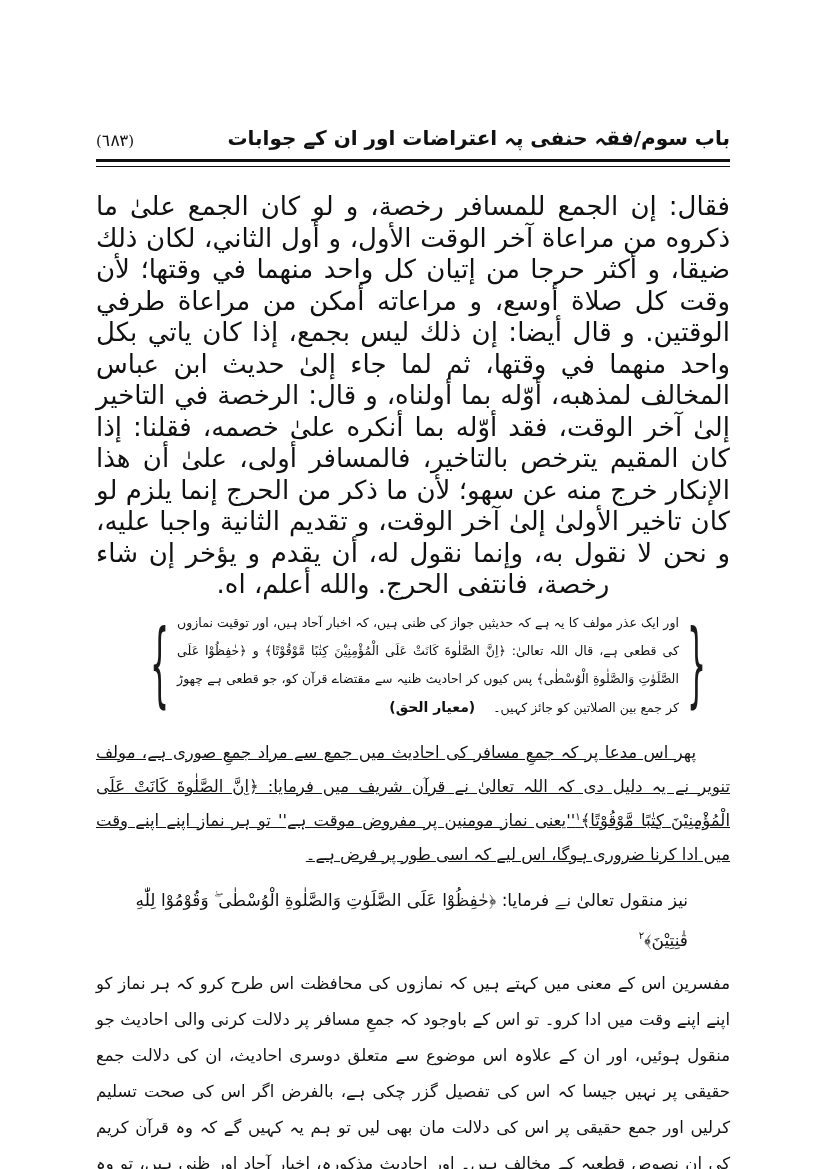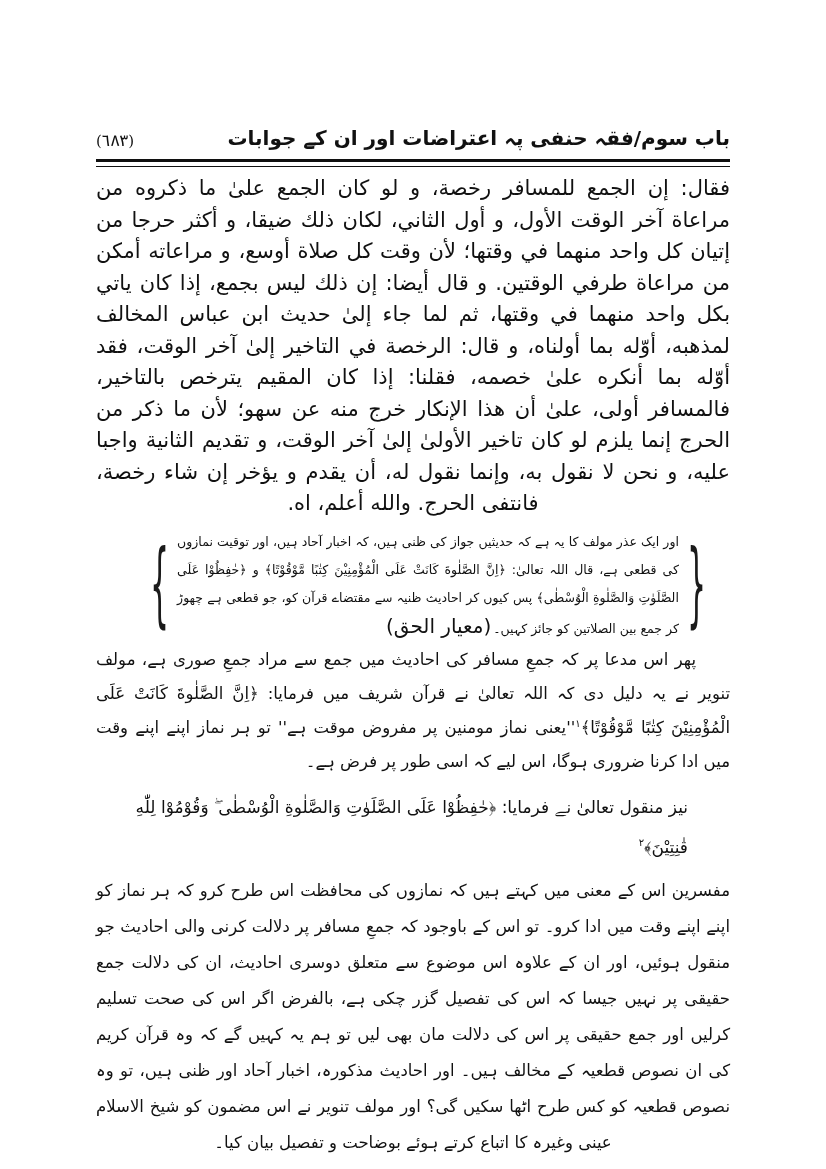--- a/index.html
+++ b/index.html
@@ -6,32 +6,32 @@
   body{width:826px;height:1169px;position:relative;overflow:hidden;
        font-family:"DejaVu Sans",sans-serif;color:#111;}
   .page{position:absolute;top:0;left:0;width:826px;height:1169px;background:#fff;
         box-sizing:border-box;padding:126px 96px 0 96px;direction:rtl;}
   
   .header{display:flex;direction:ltr;justify-content:space-between;align-items:flex-end;}
   .page-number{font-size:15px;letter-spacing:1px;direction:ltr;font-family:"DejaVu Serif",serif;}
   .page-title{font-size:20px;font-weight:bold;direction:rtl;}
   .rule-double{margin-top:9px;height:4px;border-top:3.5px solid #101010;border-bottom:1.5px solid #101010;}
   
-  .arabic{margin-top:6px;font-size:21px;line-height:31.5px;text-align:justify;
+  .arabic{margin-top:24px;font-size:26px;line-height:31.5px;text-align:justify;
           text-align-last:center;direction:rtl;font-family:"DejaVu Sans",sans-serif;}
   
   .note-wrap{margin:8px 22px 0 52px;display:flex;align-items:center;direction:rtl;}
   .brace{font-size:30px;line-height:1;display:inline-block;transform:scaleY(3.1);
          transform-origin:center;color:#1a1a1a;flex:0 0 auto;padding:0 2px;}
   .note-body{flex:1 1 auto;font-size:12.5px;line-height:28px;text-align:justify;
              direction:rtl;padding:0 6px;}
-  .note-source{font-size:20px;font-weight:normal;white-space:nowrap;margin-right:2px;}
+  .note-source{font-size:14px;font-weight:bold;white-space:nowrap;margin-right:18px;}
   
   .urdu{font-size:16.5px;line-height:34px;text-align:justify;direction:rtl;}
-  .p1{text-indent:34px;}
+  .p1{margin-top:14px;text-indent:34px;text-decoration:underline;}
   .verse-line{margin-top:8px;font-size:17px;line-height:40px;text-align:right;
               padding-right:42px;direction:rtl;}
   .p2{margin-top:6px;line-height:36px;text-align-last:center;}
   sup.fn{font-size:10px;vertical-align:super;line-height:0;}
   
   .footnotes{margin-top:20px;direction:rtl;}
   .fn-sep{width:300px;border-top:1.5px solid #101010;margin-bottom:6px;margin-right:2px;}
   .fn-row{display:flex;direction:rtl;align-items:baseline;padding-right:30px;
           font-size:14.5px;line-height:25px;}
   .fn-marker{flex:0 0 44px;direction:ltr;}

